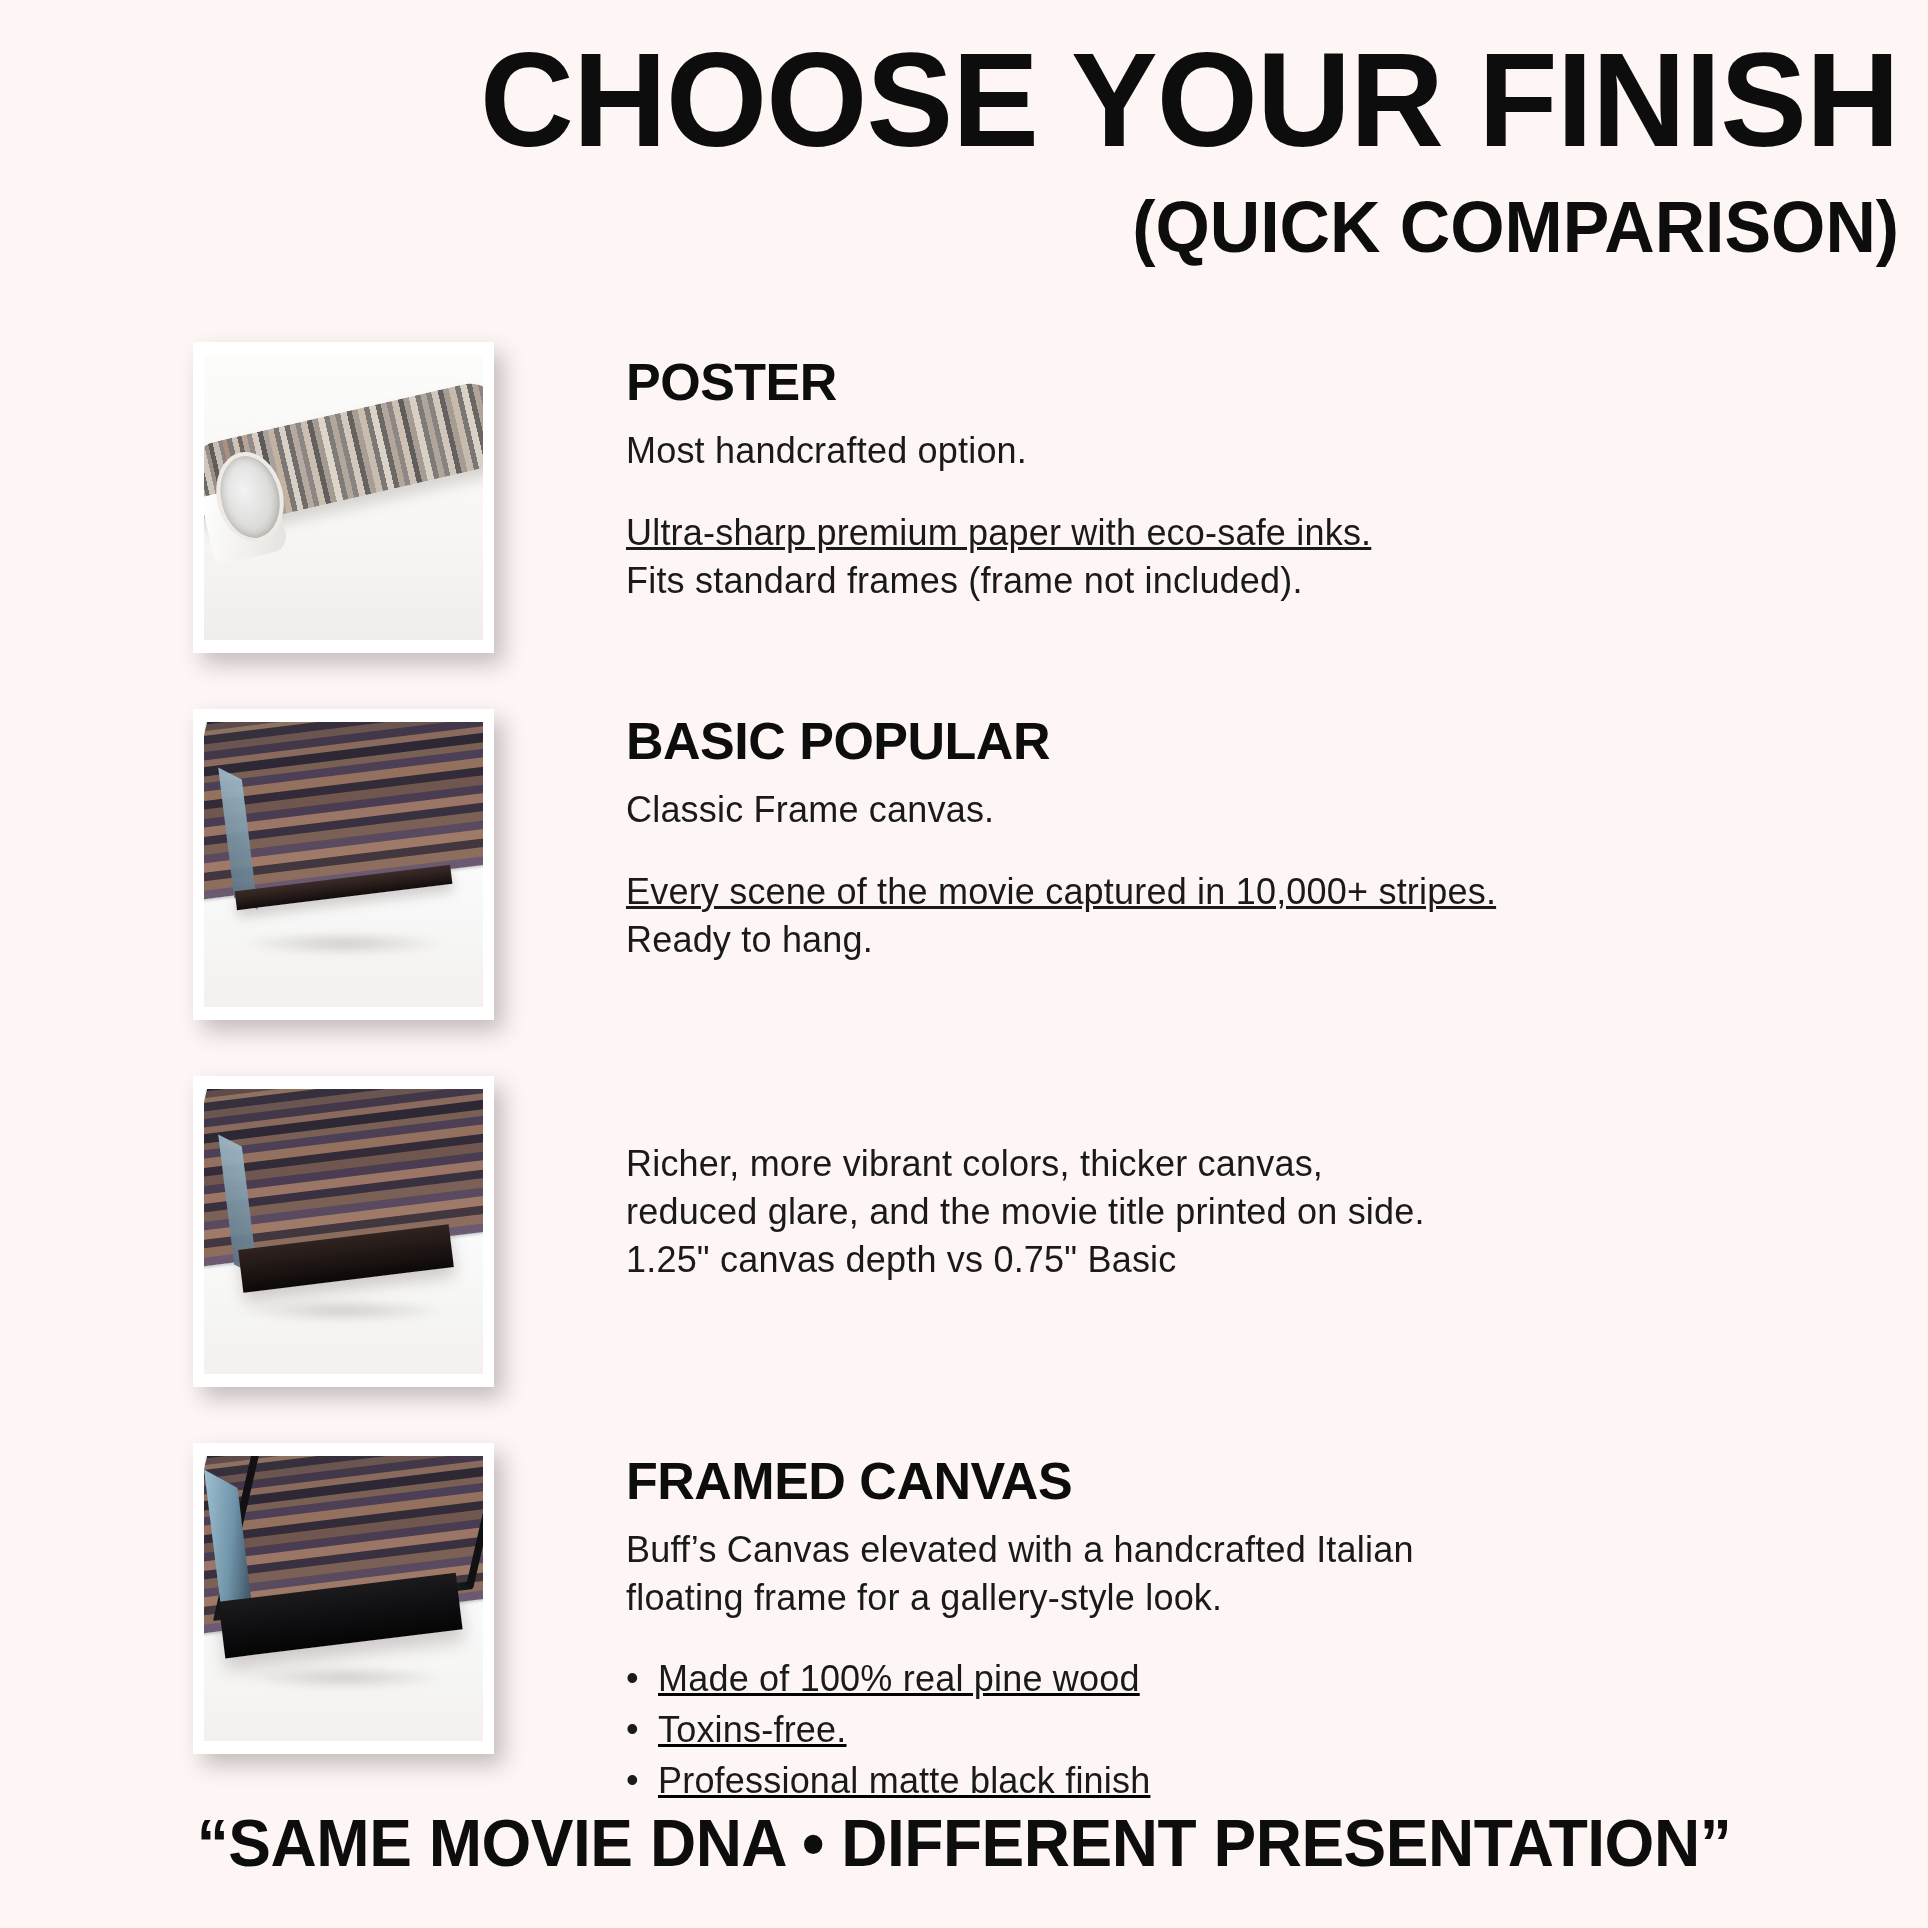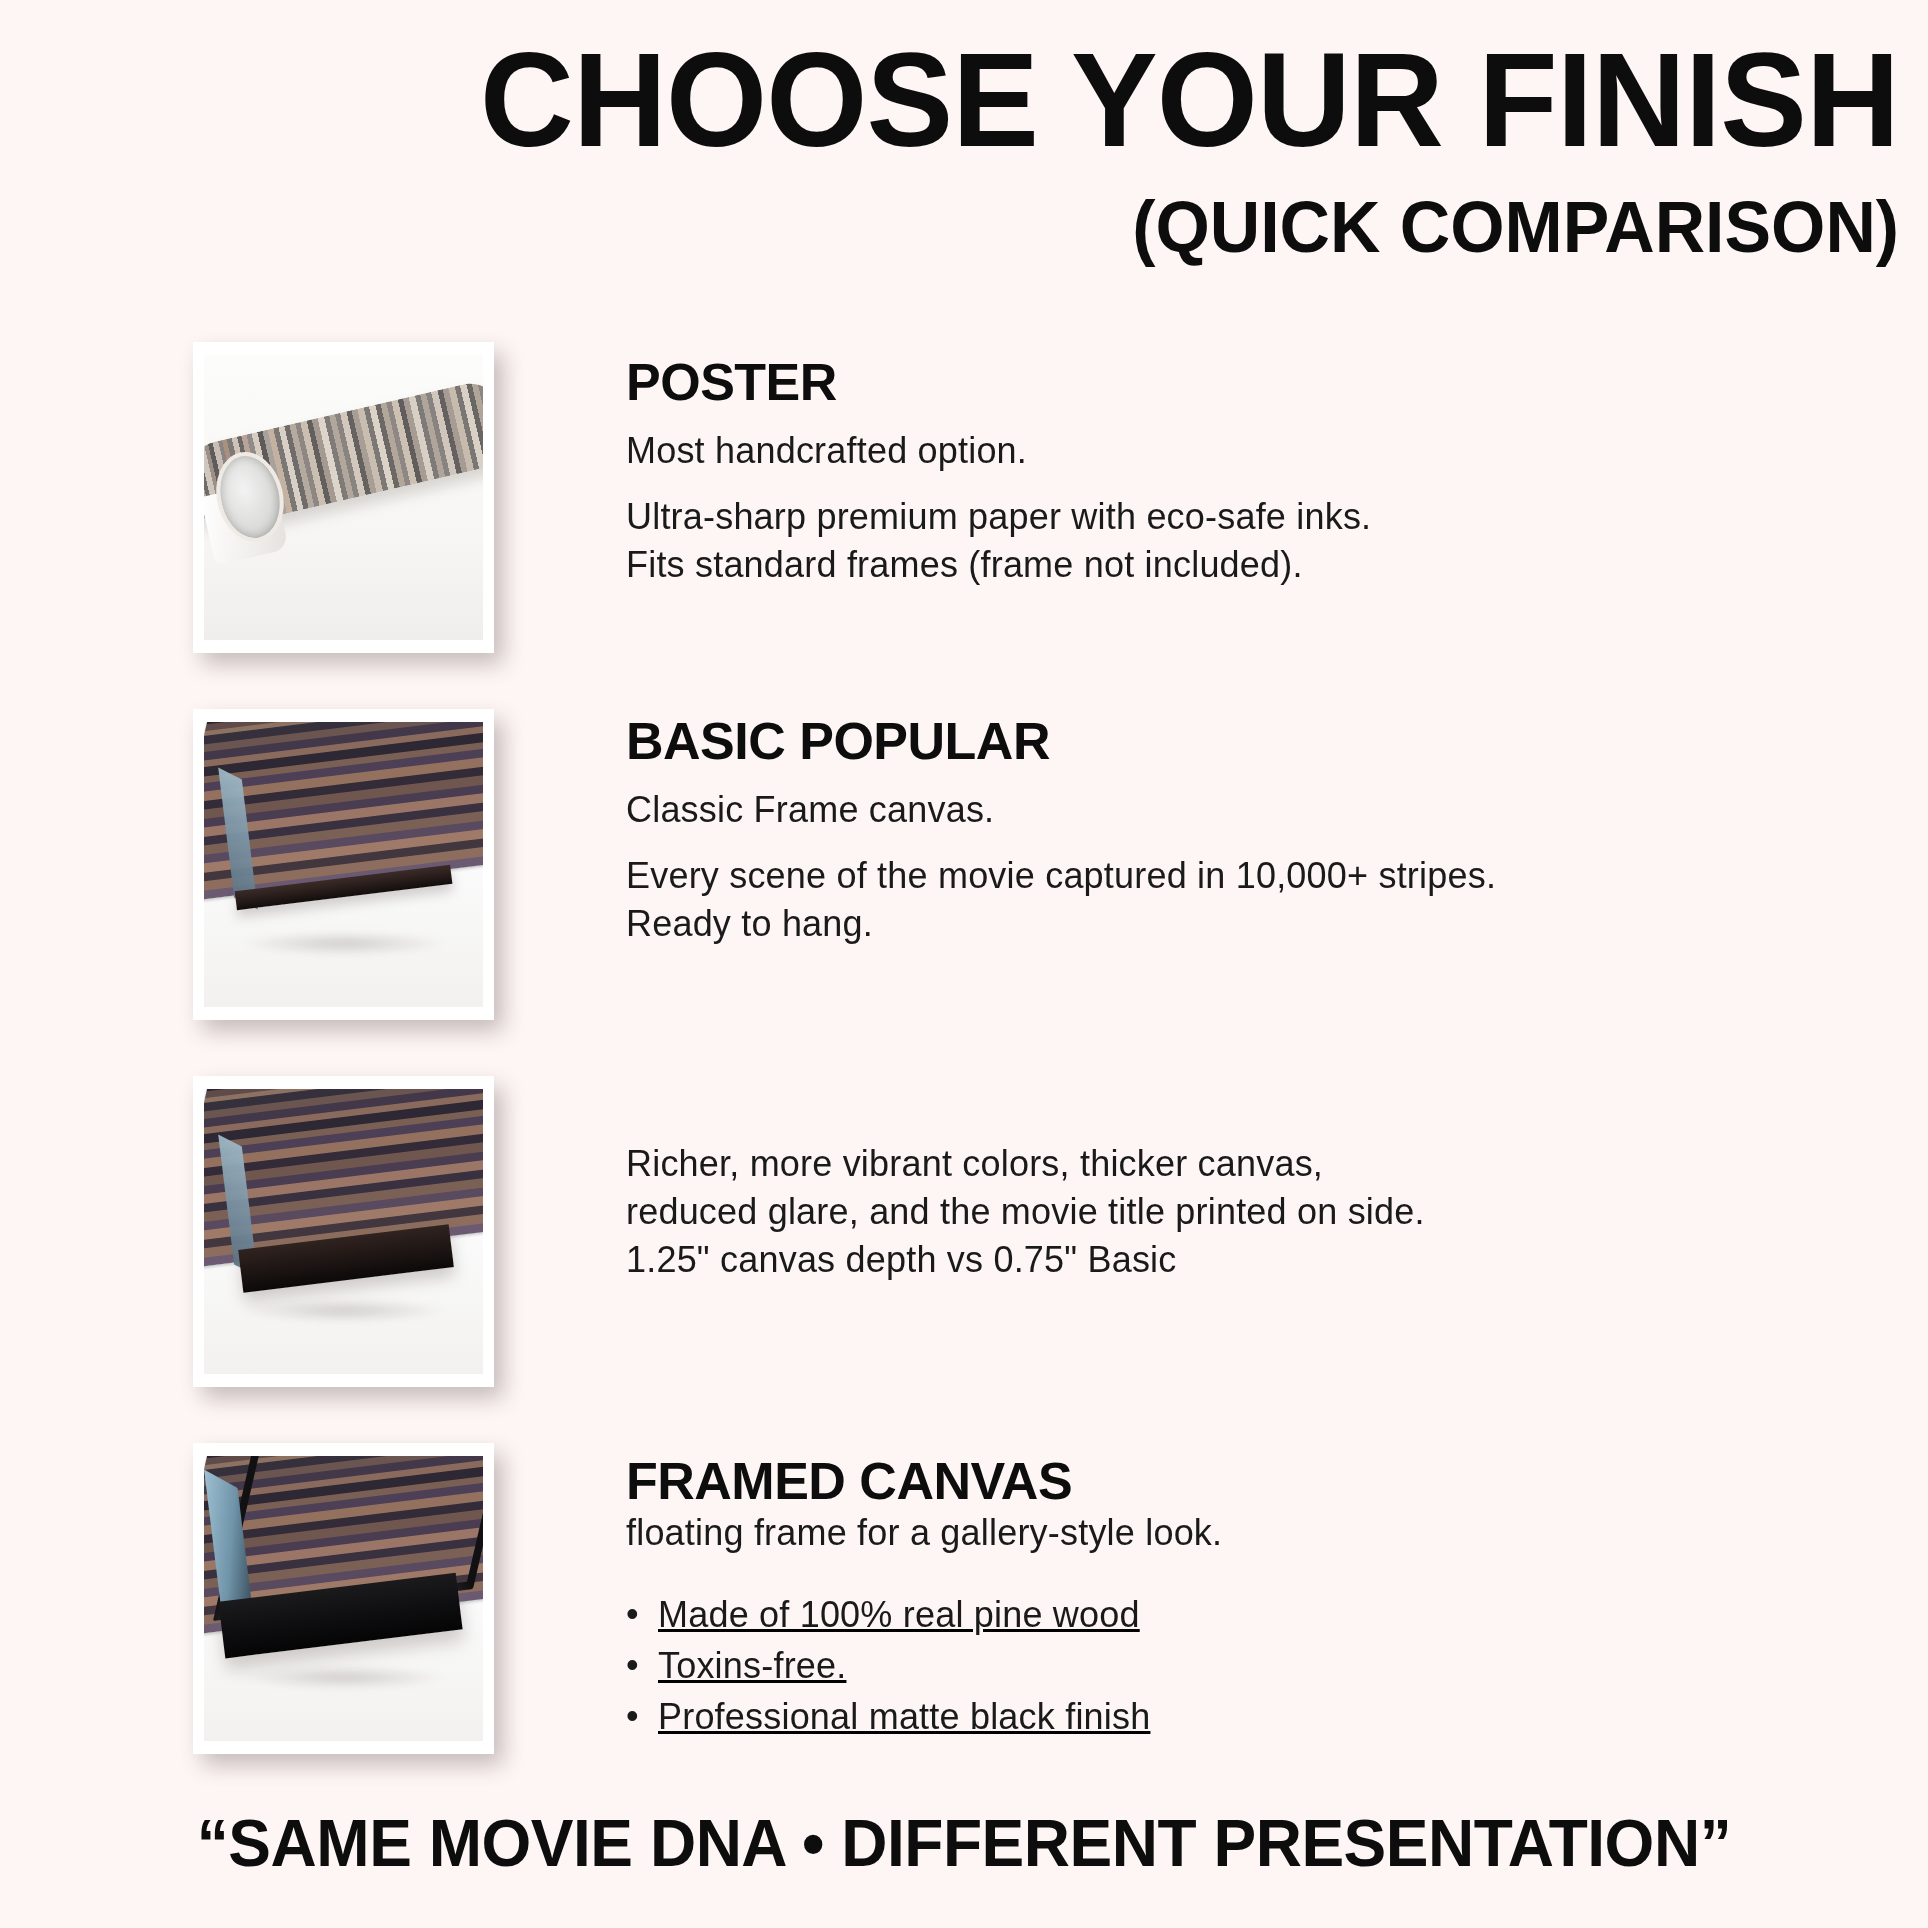--- a/index.html
+++ b/index.html
@@ -248,21 +248,21 @@
   }
   .para {
     font-family: "Liberation Sans", sans-serif;
     font-weight: 400;
     font-size: 36px;
     line-height: 1.28;
     color: #1a1a1a;
     margin: 18px 0 0 0;
     letter-spacing: 0.2px;
   }
-  .para.gap { margin-top: 20px; }
+  .para.gap { margin-top: 36px; text-decoration: underline; }
   .bullets {
     margin: 32px 0 0 0;
     padding: 0;
     list-style: none;
     text-decoration: underline;
   }
   .bullets li {
     font-family: "Liberation Sans", sans-serif;
     font-weight: 400;
     font-size: 36px;
@@ -376,20 +376,21 @@
         <div class="cv-scene"></div>
         <div class="cv-face"></div>
         <div class="cv-frame-rim"></div>
         <div class="cv-frame-left"></div>
         <div class="cv-frame-band"></div>
         <div class="cv-shadow"></div>
       </div>
     </div>
     <div class="content">
       <h3 class="sec-title">FRAMED CANVAS</h3>
+      <p class="para">Buff’s Canvas elevated with a handcrafted Italian</p>
       <p class="para" style="margin-top:1.9px">floating frame for a gallery-style look.</p>
       <ul class="bullets">
         <li>Made of 100% real pine wood</li>
         <li>Toxins-free.</li>
         <li>Professional matte black finish</li>
       </ul>
     </div>
   </div>
 
 </div>

